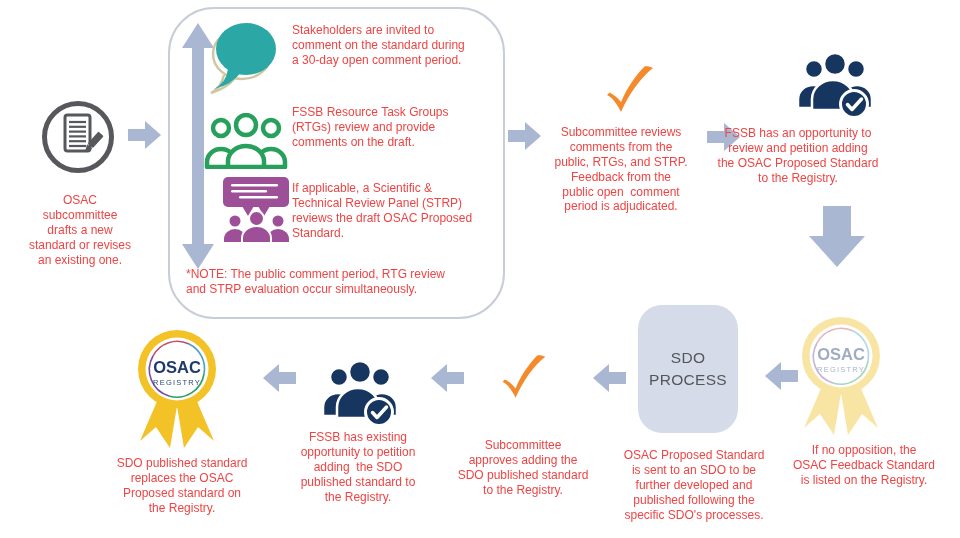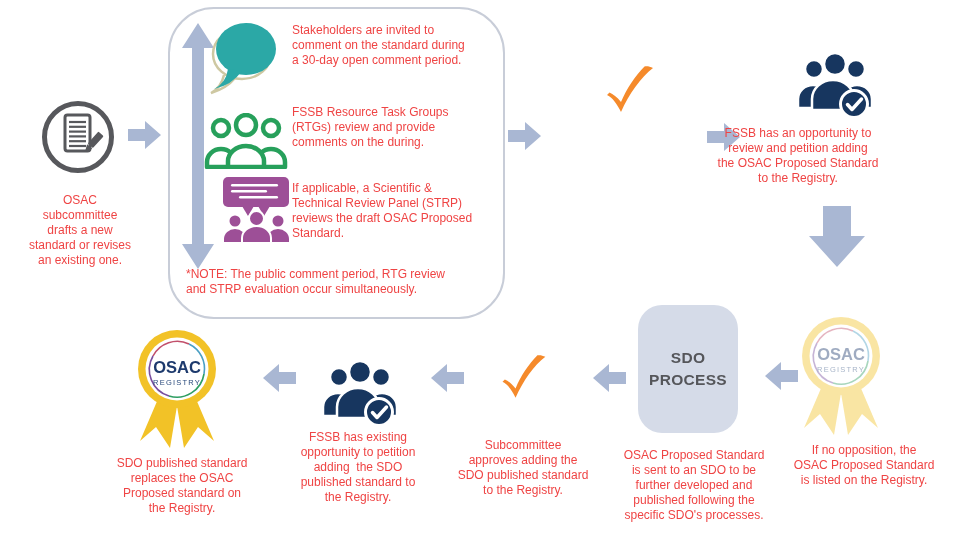--- a/index.html
+++ b/index.html
@@ -6,21 +6,21 @@
   .canvas{position:relative;width:960px;height:538px;background:#fff;overflow:hidden;
           font-family:"Liberation Sans",sans-serif;}
   .abs{position:absolute;}
   .caption{position:absolute;font-weight:400;font-size:12px;line-height:1.24;
            color:#ef4444;text-align:center;white-space:pre-wrap;}
   .caption.left{text-align:left;}
   .review-box{position:absolute;left:168px;top:7px;width:337px;height:312px;
               border:2.5px solid #c8cdd8;border-radius:46px;background:#fff;box-sizing:border-box;}
   .sdo-box{position:absolute;left:638px;top:305px;width:100px;height:128px;border-radius:24px;
            background:#d5dbe8;display:flex;align-items:center;justify-content:center;}
-  .sdo-label{font-weight:700;font-size:15.5px;line-height:1.45;letter-spacing:.3px;color:#55565a;
+  .sdo-label{font-weight:400;font-size:15.5px;line-height:1.45;letter-spacing:.3px;color:#55565a;
              text-align:center;white-space:pre-wrap;}
   .badge-light{opacity:.42;}
   svg text{font-family:"Liberation Sans",sans-serif;}
 </style>
 </head>
 <body>
 
 <div class="canvas">
 
   <svg class="abs" style="left:40px;top:99px" width="76" height="76" viewBox="0 0 76 76">
@@ -69,21 +69,21 @@
         <circle cx="17" cy="15" r="8"></circle>
         <path d="M3 54 v-5 a14 13 0 0 1 28 0 v5 Z"></path>
         <circle cx="67" cy="15" r="8"></circle>
         <path d="M53 54 v-5 a14 13 0 0 1 28 0 v5 Z"></path>
         <circle cx="42" cy="12" r="10"></circle>
         <path d="M24 54 v-6 a18 15 0 0 1 36 0 v6 Z"></path>
       </g>
     </svg>
     <div class="caption left" style="left:122px;top:96px;width:208px">FSSB Resource Task Groups
 (RTGs) review and provide
-comments on the during.</div>
+comments on the draft.</div>
 
     <svg class="abs" style="left:52px;top:168px" width="70" height="66" viewBox="0 0 70 66">
       <rect x="1" y="0" width="66" height="30" rx="5" fill="#9d4f97"></rect>
       <g fill="#fff">
         <rect x="9" y="7" width="47" height="2.6" rx="1.3"></rect>
         <rect x="9" y="13" width="36" height="2.6" rx="1.3"></rect>
         <rect x="17" y="19" width="39" height="2.6" rx="1.3"></rect>
       </g>
       <polygon points="20,29 26,39 32,29" fill="#9d4f97"></polygon>
       <polygon points="36,29 42,39 48,29" fill="#9d4f97"></polygon>
@@ -105,20 +105,26 @@
 Standard.</div>
   </div>
 
   <svg class="abs" style="left:508px;top:121px" width="34" height="30" viewBox="0 0 34 30">
     <path d="M0 9 H17 V1 L33 15 L17 29 V21 H0 Z" fill="#a9b7d3"></path>
   </svg>
 
   <svg class="abs" style="left:600px;top:64px" width="58" height="58" viewBox="0 0 58 58">
     <path d="M7 31 C13 34 17 40 21 48 C29 30 41 13 53 4 C50 2.5 47 2 44.5 2.5 C35 12 26.5 25 21 38 C17 33 13 30 9.5 28.5 Z" fill="#f58a2b"></path>
   </svg>
+  <div class="caption" style="left:545px;top:125px;width:152px">Subcommittee reviews
+comments from the
+public, RTGs, and STRP.
+Feedback from the
+public open  comment
+period is adjudicated.</div>
 
   <svg class="abs" style="left:707px;top:122px" width="34" height="30" viewBox="0 0 34 30">
     <path d="M0 9 H17 V1 L33 15 L17 29 V21 H0 Z" fill="#a9b7d3"></path>
   </svg>
 
   <svg class="abs" style="left:797px;top:48px" width="76" height="74" viewBox="0 0 76 74">
     <g fill="#17365f" stroke="#fff" stroke-width="2.5">
       <circle cx="17" cy="21" r="9"></circle>
       <path d="M1 60 v-9 a15 14 0 0 1 30 0 v9 Z"></path>
       <circle cx="59" cy="21" r="9"></circle>
@@ -146,21 +152,21 @@
     <g fill="none" stroke-width="1.6">
       <path d="M22 32 A27.5 27.5 0 0 1 58 20" stroke="#c2506b"></path>
       <path d="M58 20 A27.5 27.5 0 0 1 73 50" stroke="#4a9fc3"></path>
       <path d="M73 50 A27.5 27.5 0 0 1 38 72" stroke="#2f9e62"></path>
       <path d="M38 72 A27.5 27.5 0 0 1 22 32" stroke="#7a4f9e"></path>
     </g>
     <text x="46" y="49" text-anchor="middle" font-size="16.5" font-weight="bold" fill="#1d3a6d">OSAC</text>
     <text x="46" y="61" text-anchor="middle" font-size="7.5" letter-spacing="1.2" fill="#2a4a7c">REGISTRY</text>
   </svg>
   <div class="caption" style="left:776px;top:443px;width:176px">If no opposition, the
-OSAC Proposed Standard
+OSAC Feedback Standard
 is listed on the Registry.</div>
 
   <svg class="abs" style="left:764px;top:361px;transform:rotate(180deg)" width="34" height="30" viewBox="0 0 34 30">
     <path d="M0 9 H17 V1 L33 15 L17 29 V21 H0 Z" fill="#a9b7d3"></path>
   </svg>
 
   <div class="sdo-box">
     <div class="sdo-label">SDO
 PROCESS</div>
   </div>

